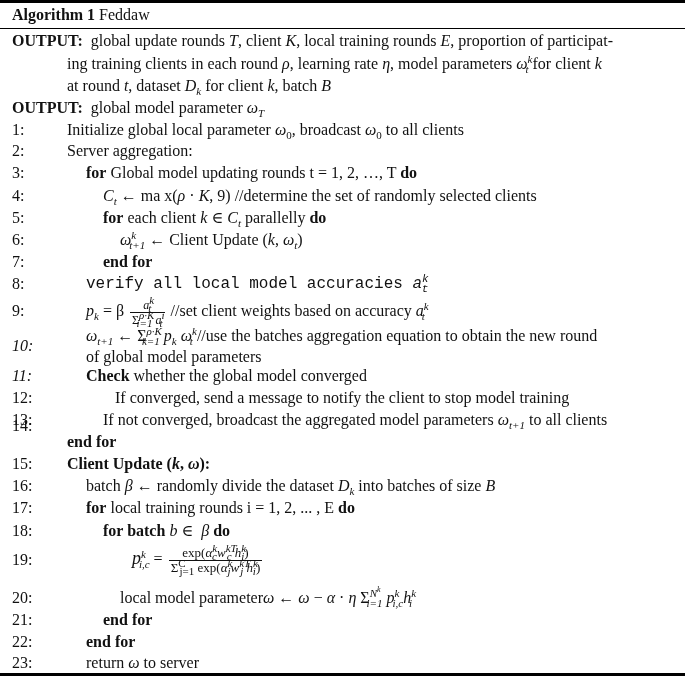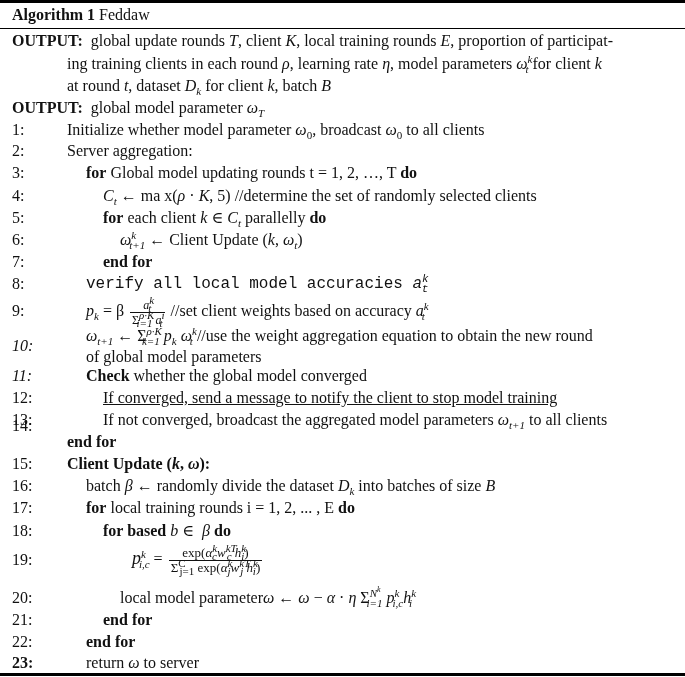--- a/index.html
+++ b/index.html
@@ -63,36 +63,36 @@
 <div class="ln" style="top:410px;">13:</div>
 <div class="ln" style="top:416px;">14:</div>
 <div class="ln" style="top:454px;">15:</div>
 <div class="ln" style="top:476px;">16:</div>
 <div class="ln" style="top:498px;">17:</div>
 <div class="ln" style="top:521px;">18:</div>
 <div class="ln" style="top:550px;">19:</div>
 <div class="ln" style="top:588px;">20:</div>
 <div class="ln" style="top:610px;">21:</div>
 <div class="ln" style="top:632px;">22:</div>
-<div class="ln" style="top:653px;font-weight:bold;">23:</div>
+<div class="ln" style="top:653px;">23:</div>
 
 <div class="row" style="left:67px; top:120px;">
-  <span>Initialize whether model parameter </span><span class="m">ω</span><sub>0</sub><span>, broadcast </span><span class="m">ω</span><sub>0</sub><span> to all clients</span>
+  <span>Initialize global local parameter </span><span class="m">ω</span><sub>0</sub><span>, broadcast </span><span class="m">ω</span><sub>0</sub><span> to all clients</span>
 </div>
 
 <div class="row" style="left:67px; top:141px;">
   <span>Server aggregation:</span>
 </div>
 
 <div class="row" style="left:86px; top:163px;">
   <span class="kw">for</span><span> Global model updating rounds t = 1, 2, …, T </span><span class="kw">do</span>
 </div>
 
 <div class="row" style="left:103px; top:186px;">
-  <span class="m">C</span><sub class="m">t</sub><span> ← ma x(</span><span class="m">ρ</span><span> · </span><span class="m">K</span><span>, 5) //determine the set of randomly selected clients</span>
+  <span class="m">C</span><sub class="m">t</sub><span> ← ma x(</span><span class="m">ρ</span><span> · </span><span class="m">K</span><span>, 9) //determine the set of randomly selected clients</span>
 </div>
 
 <div class="row" style="left:103px; top:208px;">
   <span class="kw">for</span><span> each client </span><span class="m">k</span><span> ∈ </span><span class="m">C</span><sub class="m">t</sub><span> parallelly </span><span class="kw">do</span>
 </div>
 
 <div class="row" style="left:120px; top:230px;">
   <span class="m">ω</span><sup class="m">k</sup><sub class="m" style="margin-left:-7px">t+1</sub><span> ← Client Update (</span><span class="m">k</span><span>, </span><span class="m">ω</span><sub class="m">t</sub><span>)</span>
 </div>
 
@@ -106,31 +106,31 @@
 
 <div class="row" style="left:86px; top:293px; line-height:36px;">
   <span class="m">p</span><sub class="m">k</sub><span> =  β</span>
   <span class="frac">
     <span class="num">a<sup>k</sup><sub style="margin-left:-6px">t</sub></span>
     <span class="den"><span style="font-style:normal">Σ</span><sup>ρ·K</sup><sub style="margin-left:-18px">i=1</sub> a<sup>i</sup><sub style="margin-left:-5px">t</sub></span>
   </span><span> //set client weights based on accuracy  </span><span class="m">a</span><sup class="m">k</sup><sub class="m" style="margin-left:-7px">t</sub>
 </div>
 
 <div class="row" style="left:86px; top:326px;">
-  <span class="m">ω</span><sub class="m">t+1</sub><span> ← </span><span>Σ</span><sup class="m">ρ·K</sup><sub class="m" style="margin-left:-20px">k=1</sub> <span class="m">p</span><sub class="m">k</sub> <span class="m">ω</span><sup class="m">k</sup><sub class="m" style="margin-left:-7px">t</sub><span> //use the weight aggregation equation to obtain the new round</span>
+  <span class="m">ω</span><sub class="m">t+1</sub><span> ← </span><span>Σ</span><sup class="m">ρ·K</sup><sub class="m" style="margin-left:-20px">k=1</sub> <span class="m">p</span><sub class="m">k</sub> <span class="m">ω</span><sup class="m">k</sup><sub class="m" style="margin-left:-7px">t</sub><span> //use the batches aggregation equation to obtain the new round</span>
 </div>
 <div class="row" style="left:86px; top:347px;">
   <span>of global model parameters</span>
 </div>
 
 <div class="row" style="left:86px; top:366px;">
   <span class="kw">Check</span><span> whether the global model converged</span>
 </div>
 
-<div class="row" style="left:103px; top:388px;text-decoration:underline;">
+<div class="row" style="left:115px; top:388px;">
   <span>If converged, send a message to notify the client to stop model training</span>
 </div>
 
 <div class="row" style="left:103px; top:410px;">
   <span>If not converged, broadcast the aggregated model parameters </span><span class="m">ω</span><sub class="m">t+1</sub><span> to all clients</span>
 </div>
 
 <div class="row" style="left:67px; top:432px;">
   <span class="kw">end for</span>
 </div>
@@ -141,21 +141,21 @@
 
 <div class="row" style="left:86px; top:476px;">
   <span>batch </span><span class="m">β</span><span> ← randomly divide the dataset </span><span class="m">D</span><sub class="m">k</sub><span> into batches of size </span><span class="m">B</span>
 </div>
 
 <div class="row" style="left:86px; top:498px;">
   <span class="kw">for</span><span> local training rounds i = 1, 2, ... , E </span><span class="kw">do</span>
 </div>
 
 <div class="row" style="left:103px; top:521px;">
-  <span class="kw">for based</span> <span class="m">b</span> ∈ &nbsp;<span class="m">β</span> <span class="kw">do</span>
+  <span class="kw">for batch</span> <span class="m">b</span> ∈ &nbsp;<span class="m">β</span> <span class="kw">do</span>
 </div>
 
 <div class="row" style="left:132px; top:536px; line-height:44px;">
   <span class="m" style="font-size:18px">p</span><sup class="m">k</sup><sub class="m" style="margin-left:-7px">i,c</sub> =
   <span class="frac bigfrac">
     <span class="num">exp(<i>α</i><sup><i>k</i></sup><sub style="margin-left:-5px"><i>c</i></sub><i>w</i><sup><i>k</i><i>T</i></sup><sub style="margin-left:-10px"><i>c</i></sub> <i>h</i><sup><i>k</i></sup><sub style="margin-left:-5px"><i>i</i></sub>)</span>
     <span class="den">Σ<sup>C</sup><sub style="margin-left:-6px">j=1</sub> exp(<i>α</i><sup><i>k</i></sup><sub style="margin-left:-5px"><i>j</i></sub><i>w</i><sup><i>k</i><i>T</i></sup><sub style="margin-left:-10px"><i>j</i></sub> <i>h</i><sup><i>k</i></sup><sub style="margin-left:-5px"><i>i</i></sub>)</span>
   </span>
 </div>
 

